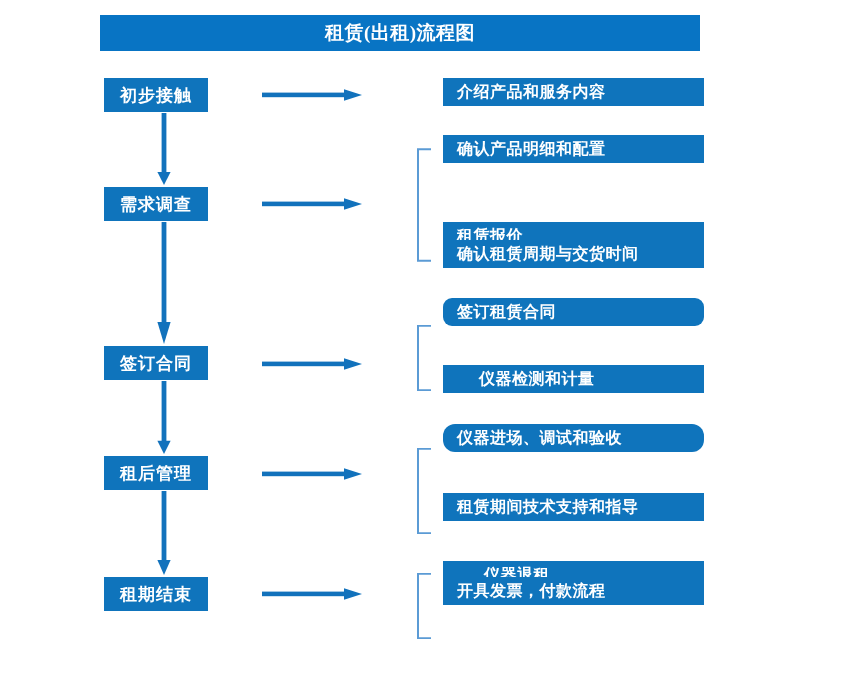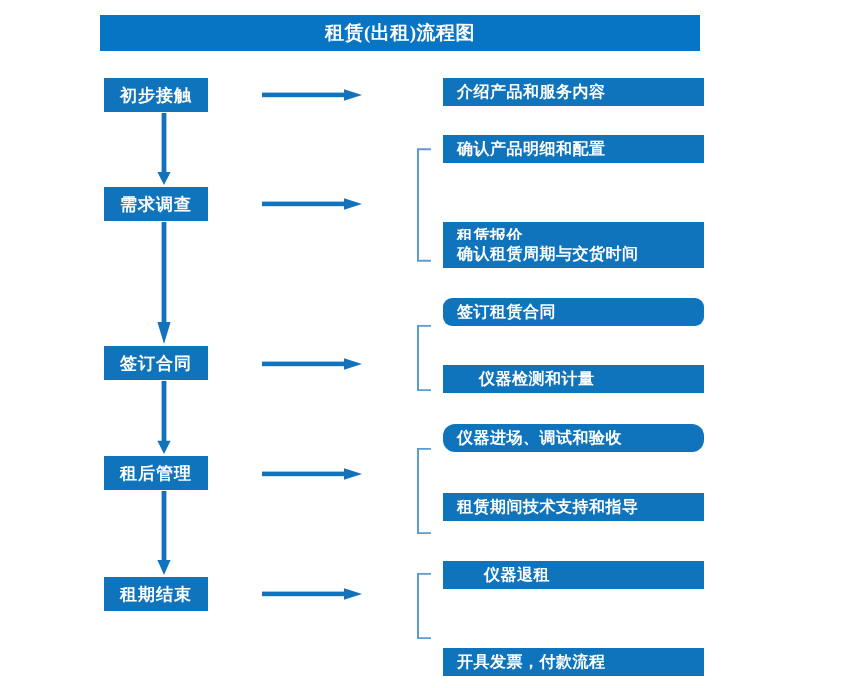--- a/index.html
+++ b/index.html
@@ -108,21 +108,21 @@
     <div class="stage-box" style="top: 577px; background: rgb(15, 116, 188); color: rgb(255, 255, 255);">租期结束</div>
     <div class="detail-box" style="top: 78px; background: rgb(15, 116, 188); color: rgb(255, 255, 255);">介绍产品和服务内容</div>
     <div class="detail-box" style="top: 135px; background: rgb(15, 116, 188); color: rgb(255, 255, 255);">确认产品明细和配置</div>
     <div class="detail-box" style="top: 187px; background: rgb(15, 116, 188); color: rgb(255, 255, 255); margin-top: 35px;">租赁报价</div>
     <div class="detail-box" style="top: 240px; background: rgb(15, 116, 188); color: rgb(255, 255, 255);">确认租赁周期与交货时间</div>
     <div class="detail-box" style="top: 298px; background: rgb(15, 116, 188); color: rgb(255, 255, 255); border-radius: 9px;">签订租赁合同</div>
     <div class="detail-box" style="top: 365px; background: rgb(15, 116, 188); color: rgb(255, 255, 255); padding-left: 36px;">仪器检测和计量</div>
     <div class="detail-box" style="top: 424px; background: rgb(15, 116, 188); color: rgb(255, 255, 255); border-radius: 12px;">仪器进场、调试和验收</div>
     <div class="detail-box" style="top: 493px; background: rgb(15, 116, 188); color: rgb(255, 255, 255);">租赁期间技术支持和指导</div>
     <div class="detail-box" style="top: 561px; background: rgb(15, 116, 188); color: rgb(255, 255, 255); padding-left: 41px;">仪器退租</div>
-    <div class="detail-box" style="top: 648px; background: rgb(15, 116, 188); color: rgb(255, 255, 255);">开具发票，付款流程</div>
+    <div class="detail-box" style="top: 577px; background: rgb(15, 116, 188); color: rgb(255, 255, 255);">开具发票，付款流程</div>
     <div class="h-arrow" style="top: 88px;">
       <svg viewBox="0 0 100 14" preserveAspectRatio="none">
         <rect x="0" y="4.6" width="86" height="4.6" fill="#1272BC"></rect>
         <path d="M82 1.2 L100 7 L82 12.8 Z" fill="#1272BC"></path>
       </svg>
     </div>
     <div class="h-arrow" style="top: 197px;">
       <svg viewBox="0 0 100 14" preserveAspectRatio="none">
         <rect x="0" y="4.6" width="86" height="4.6" fill="#1272BC"></rect>
         <path d="M82 1.2 L100 7 L82 12.8 Z" fill="#1272BC"></path>

